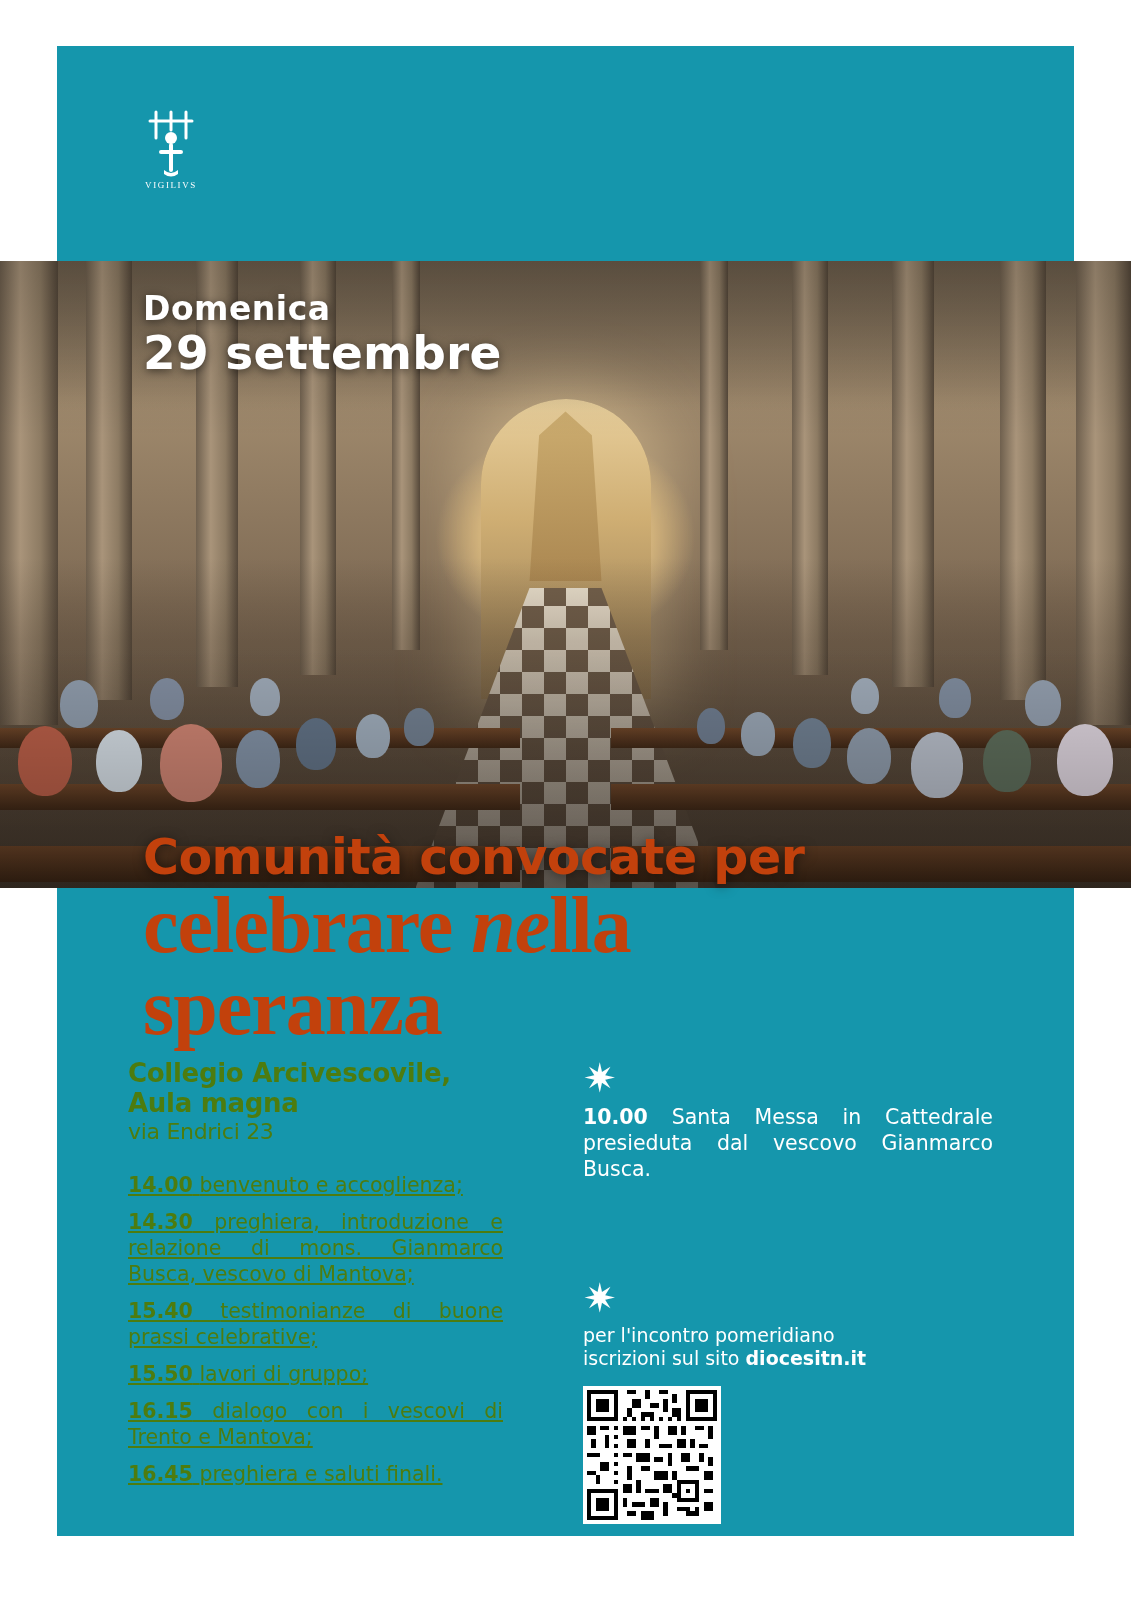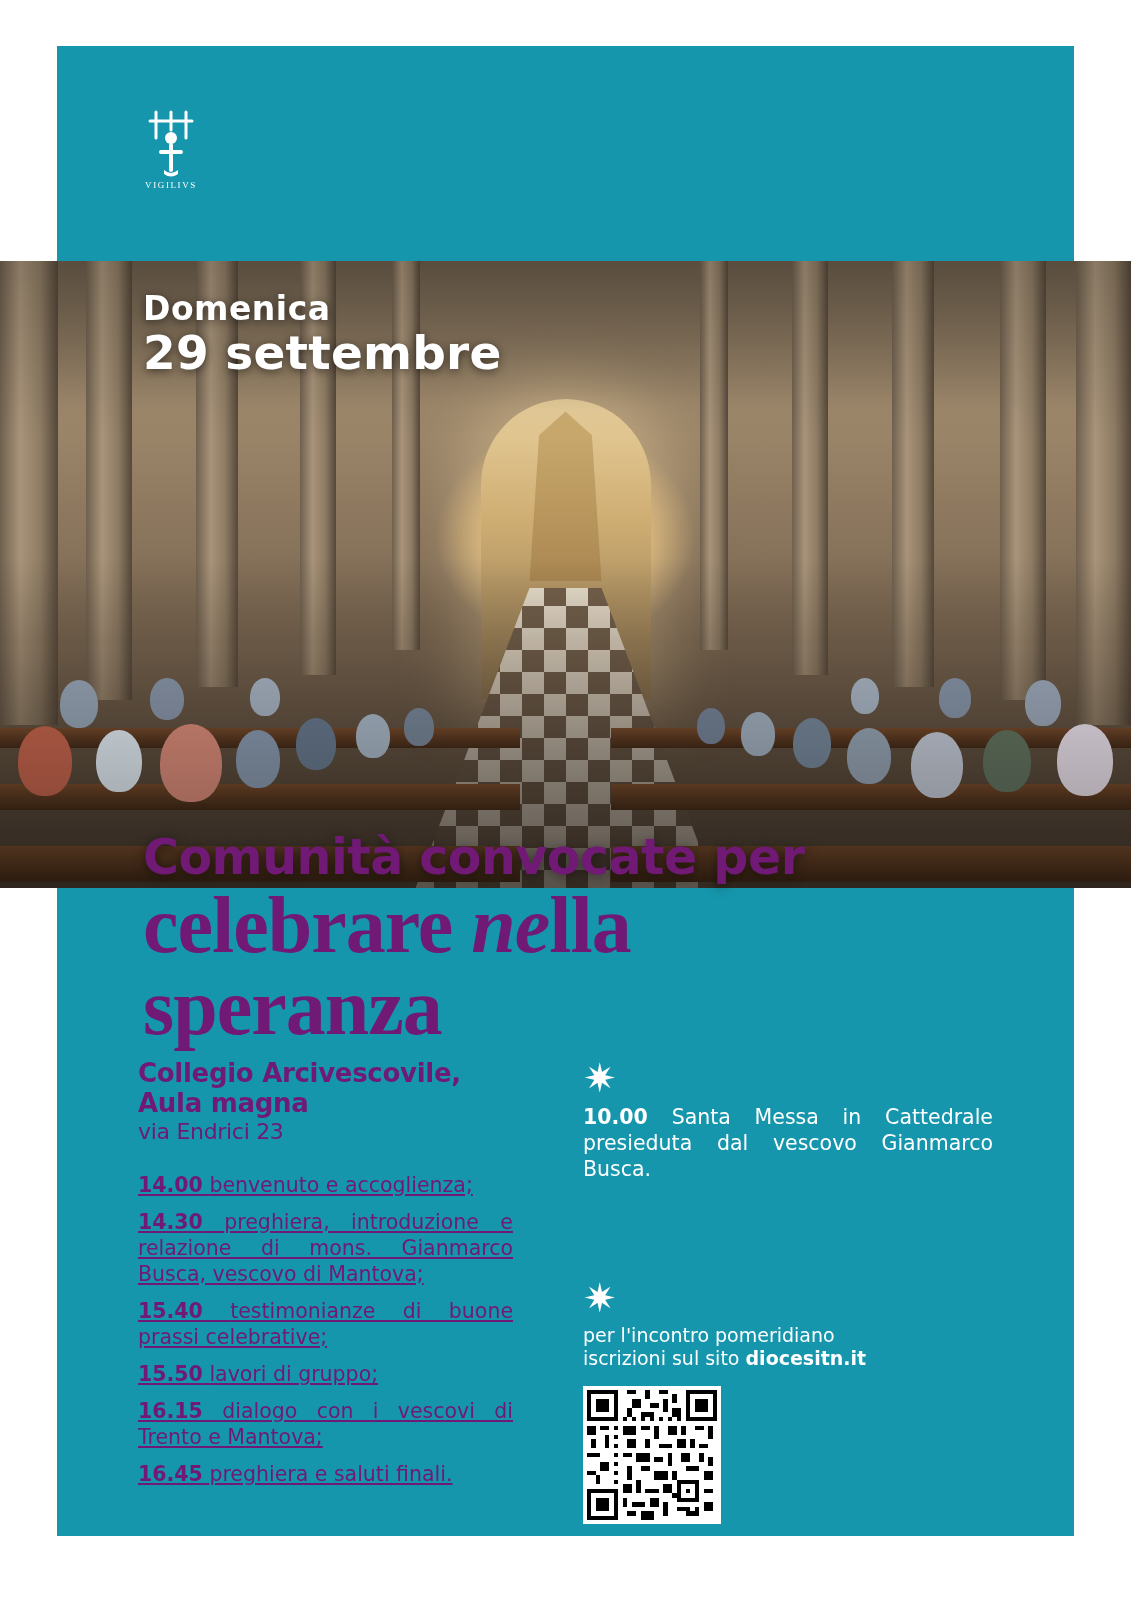--- a/index.html
+++ b/index.html
@@ -194,21 +194,21 @@
     line-height: 1.12;
     font-family: "DejaVu Sans", sans-serif;
   }
 
   
   .headline {
     position: absolute;
     left: 143px;
     top: 832px;
     width: 880px;
-    color: #701a75;
+    color: #c2410c;
   }
   .headline .line1 {
     font-family: "DejaVu Sans", sans-serif;
     font-weight: bold;
     font-size: 49px;
     letter-spacing: -0.5px;
     line-height: 1.05;
     text-shadow: 0 2px 12px rgba(0,0,0,.5);
   }
   .headline .line2,
@@ -221,24 +221,24 @@
   }
   .headline .line2 { margin-top: 2px; }
   .headline .ital {
     font-style: italic;
     font-family: "Liberation Serif", serif;
   }
 
   
   .col-left {
     position: absolute;
-    left: 138px;
+    left: 128px;
     top: 1058px;
     width: 375px;
-    color: #701a75;
+    color: #4d7c0f;
   }
   .col-right {
     position: absolute;
     left: 583px;
     top: 1058px;
     width: 410px;
     color: #ffffff;
   }
   .venue {
     font-family: "DejaVu Sans", sans-serif;

